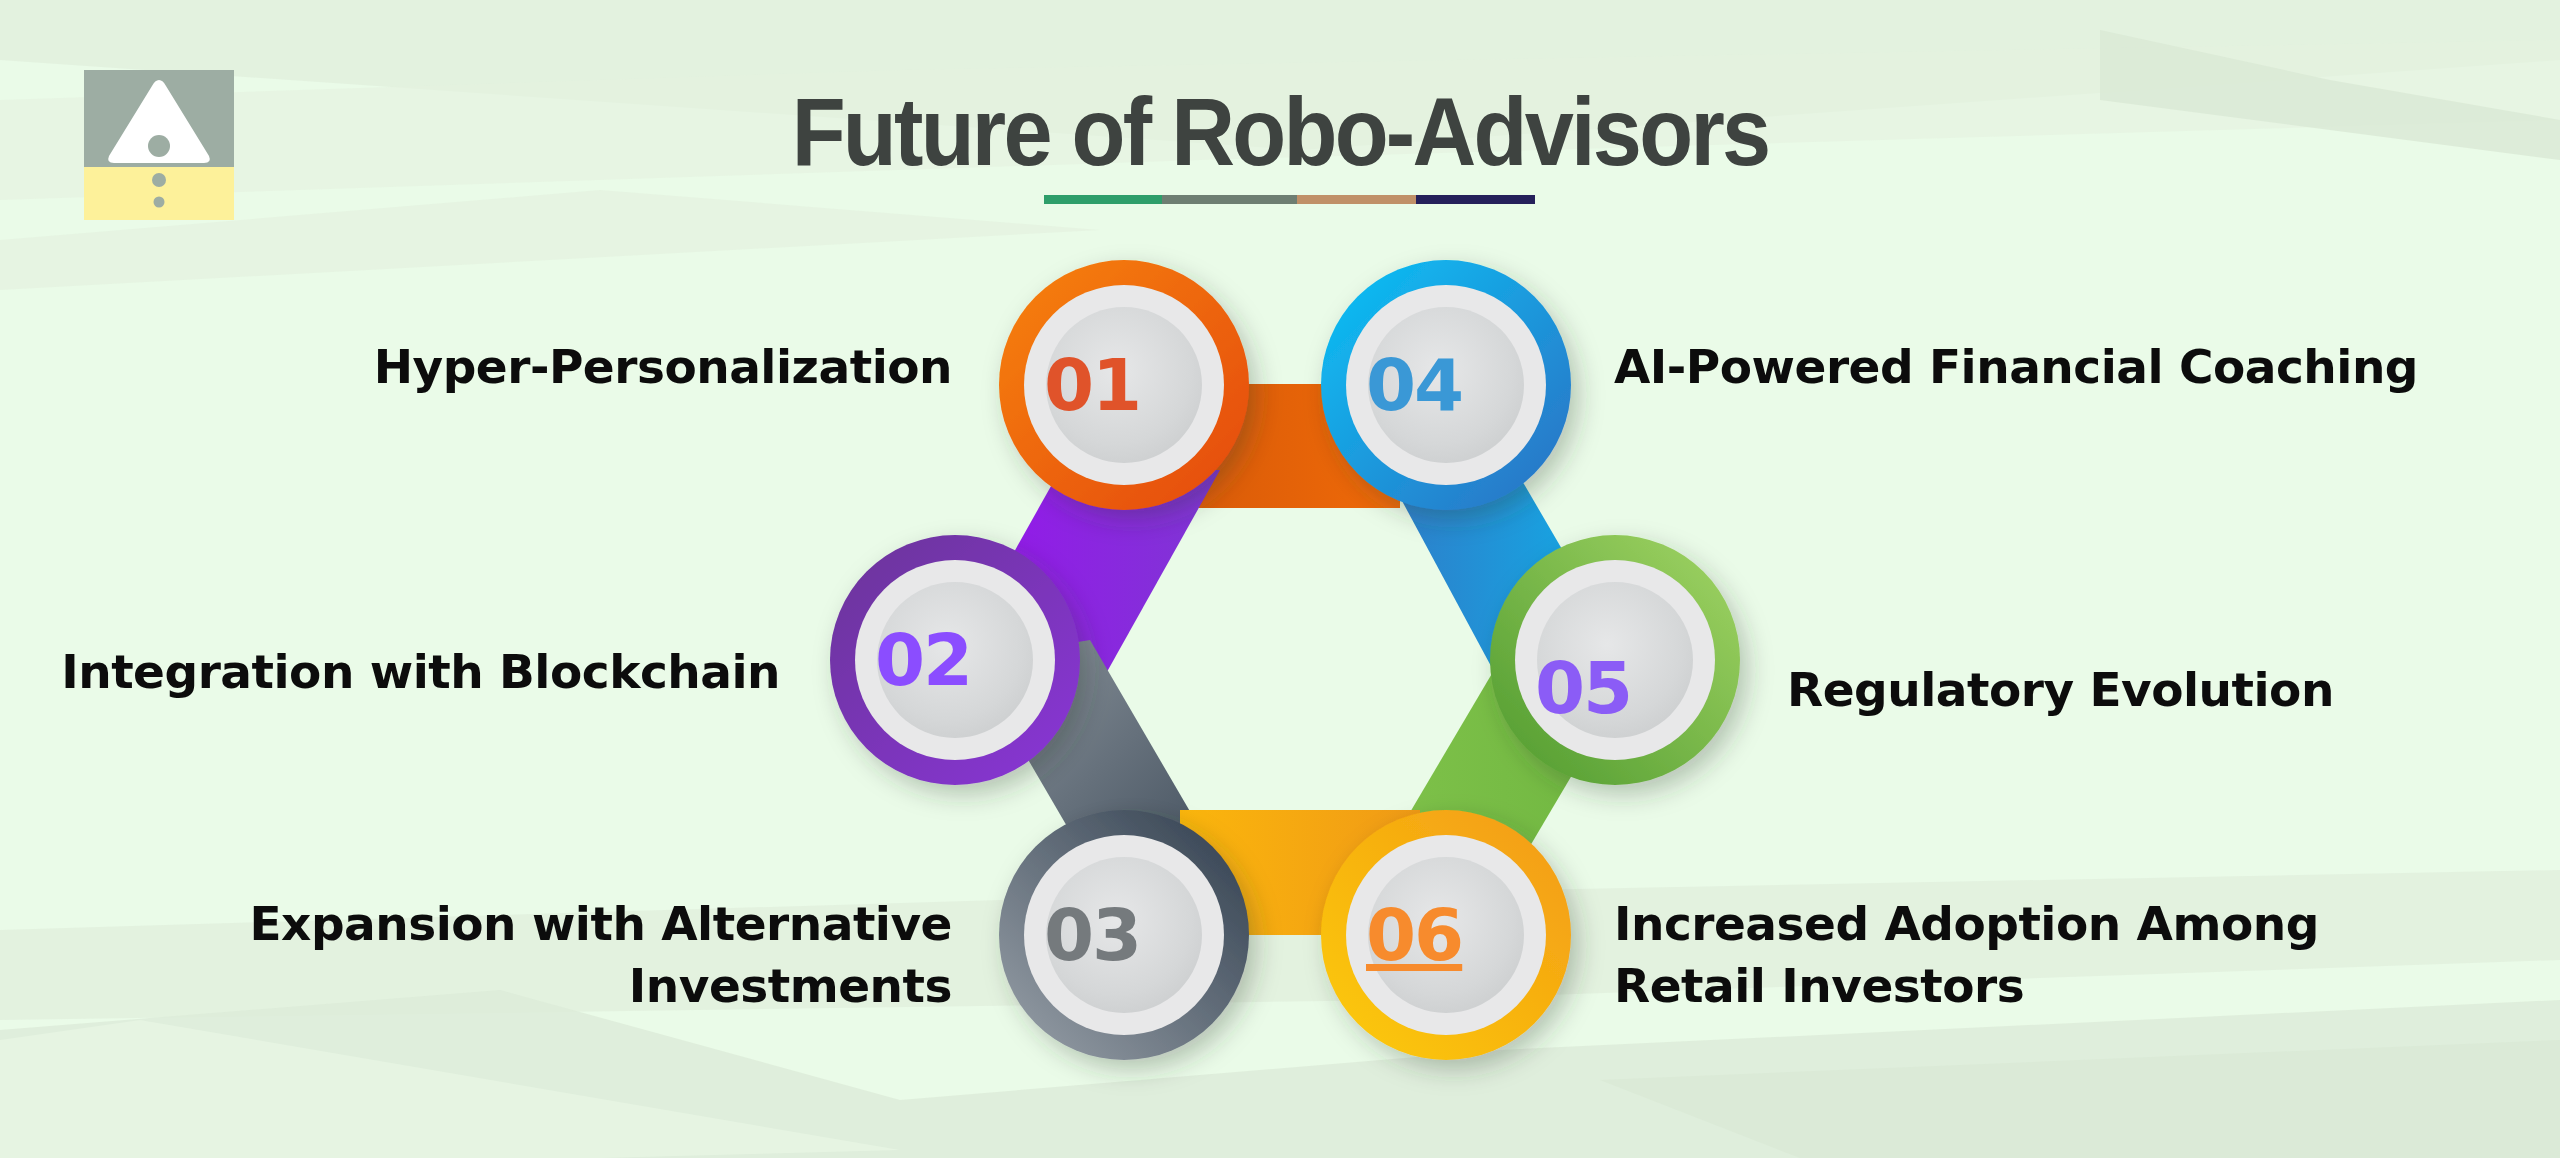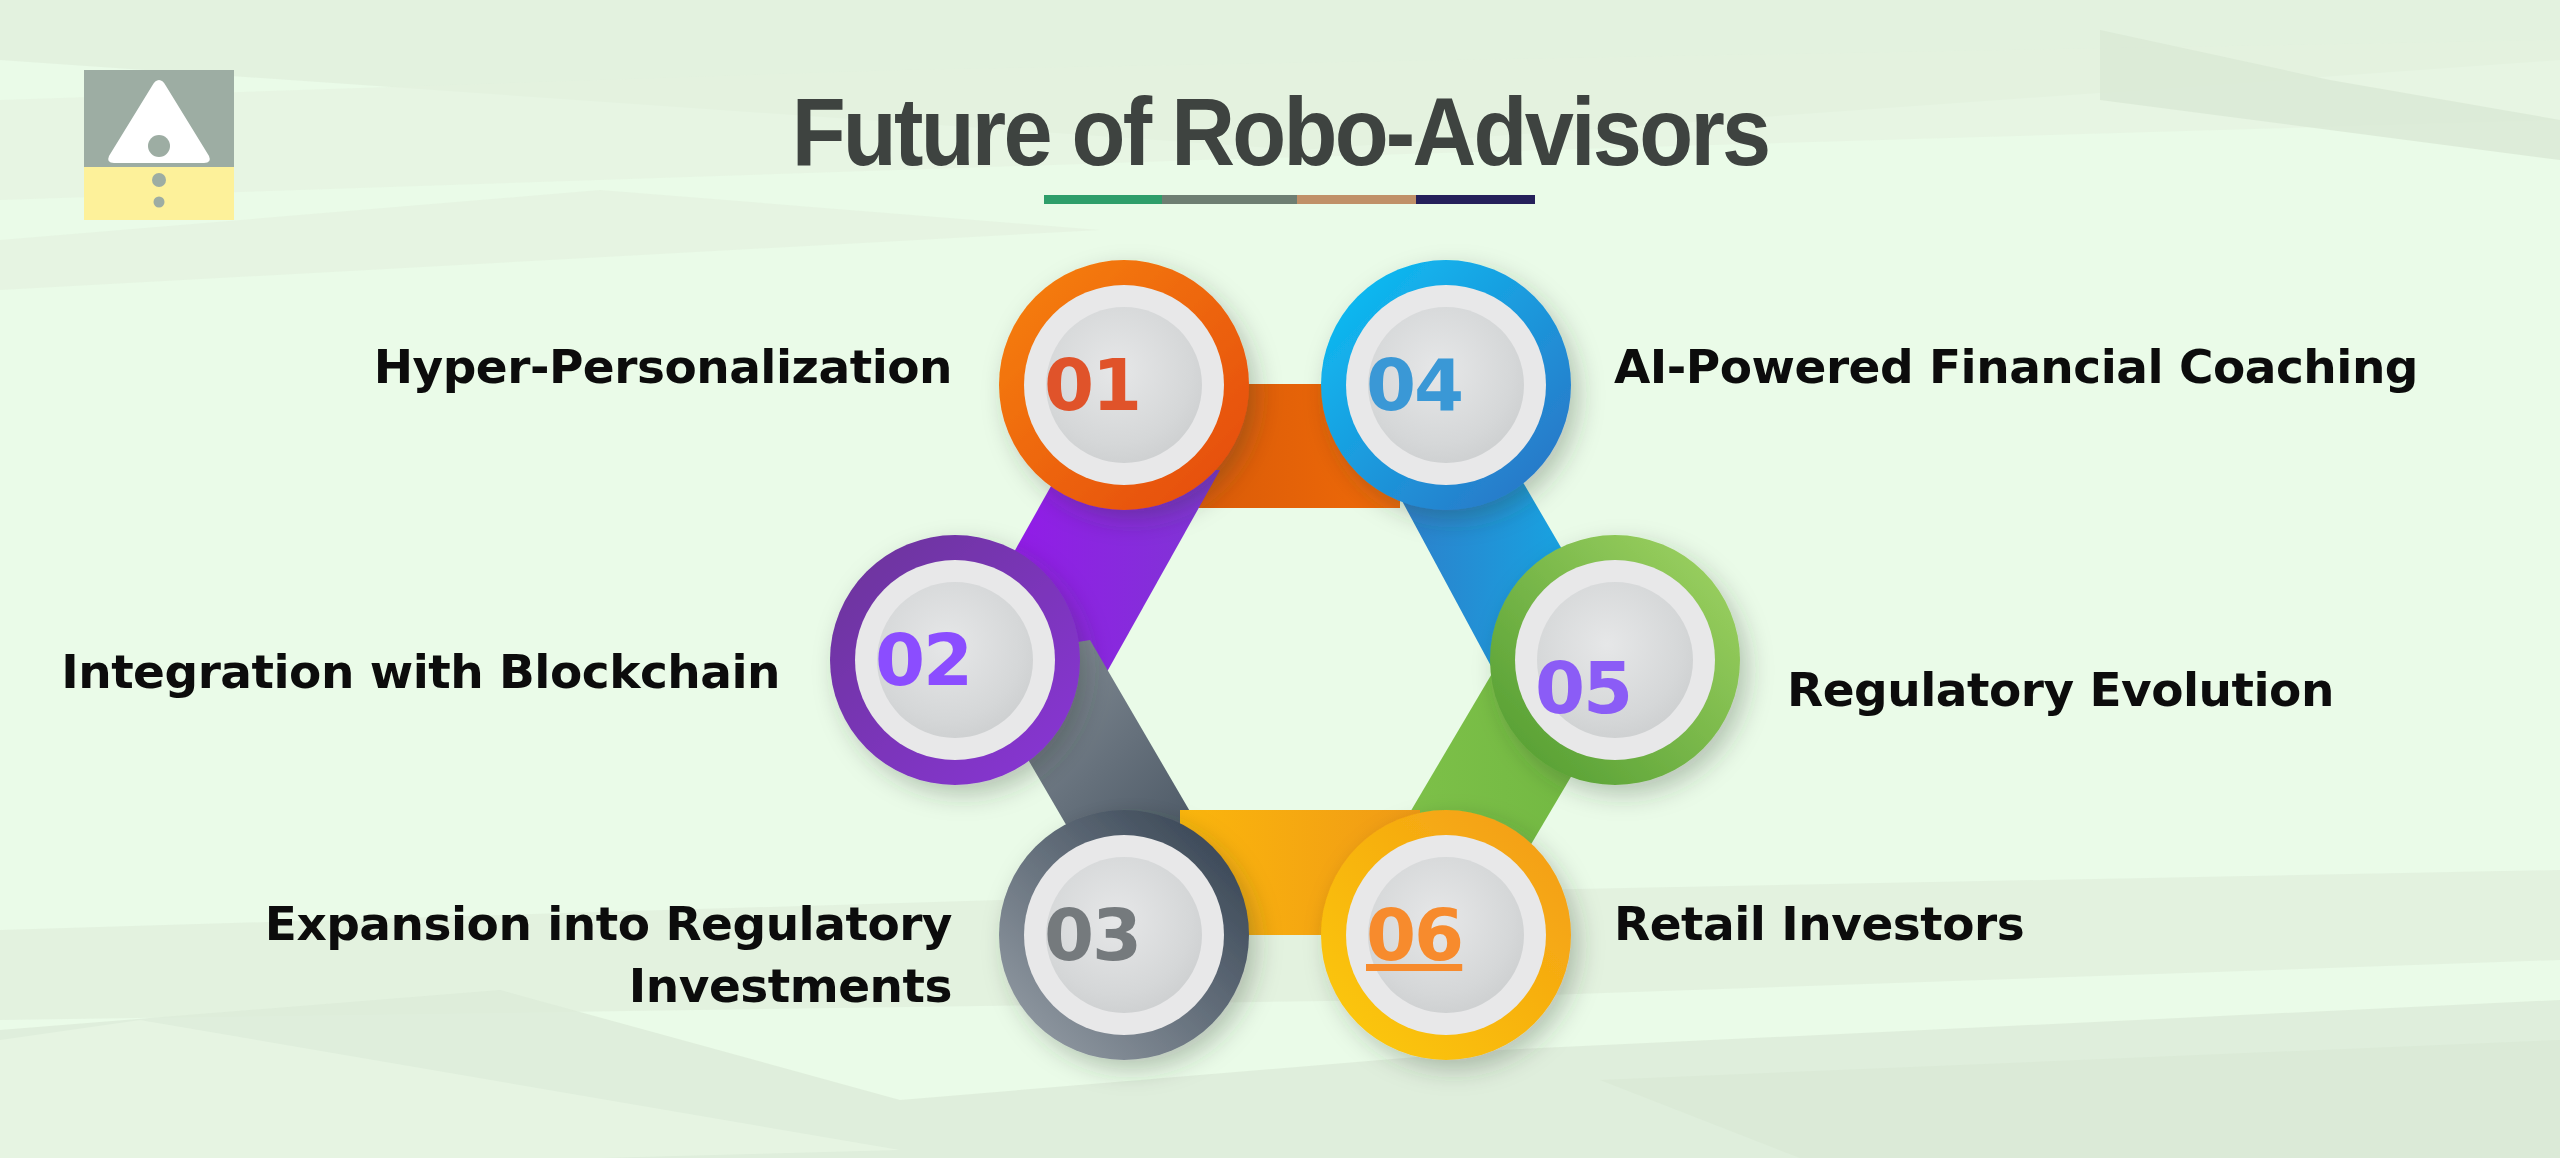--- a/index.html
+++ b/index.html
@@ -192,25 +192,26 @@
 <div class="num" style="left:1535px;top:648px;color:#8b5cf6;">05</div>
 <div class="num" style="left:1366px;top:895px;color:#f78b2d;text-decoration:underline;">06</div>
 
 <div class="label left" style="right:1608px;top:336px;">
   <div>Hyper-Personalization</div>
 </div>
 <div class="label left" style="right:1780px;top:641px;text-align:center;">
   <div>Integration with Blockchain</div>
 </div>
 <div class="label left" style="right:1608px;top:893px;">
-  <div>Expansion into Regulatory</div>
+  <div>Expansion with Alternative</div>
   <div>Investments</div>
 </div>
 
 <div class="label right" style="left:1614px;top:336px;">
   <div>AI-Powered Financial Coaching</div>
 </div>
 <div class="label right" style="left:1787px;top:641px;margin-top:18px;">
   <div>Regulatory Evolution</div>
 </div>
 <div class="label right" style="left:1614px;top:893px;">
+  <div>Increased Adoption Among</div>
   <div>Retail Investors</div>
 </div>
 
 </body></html>

